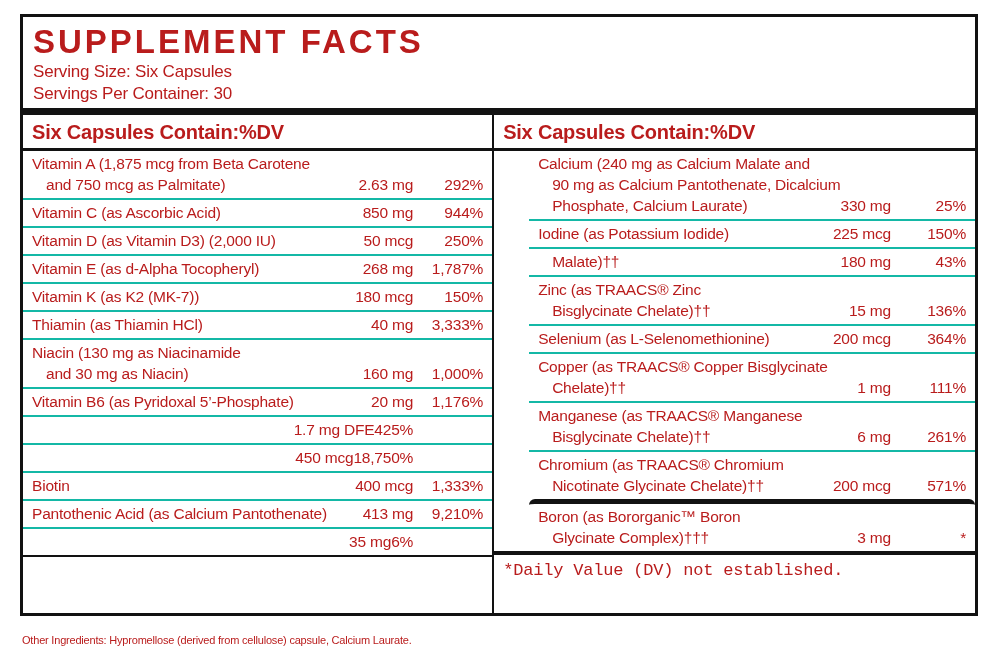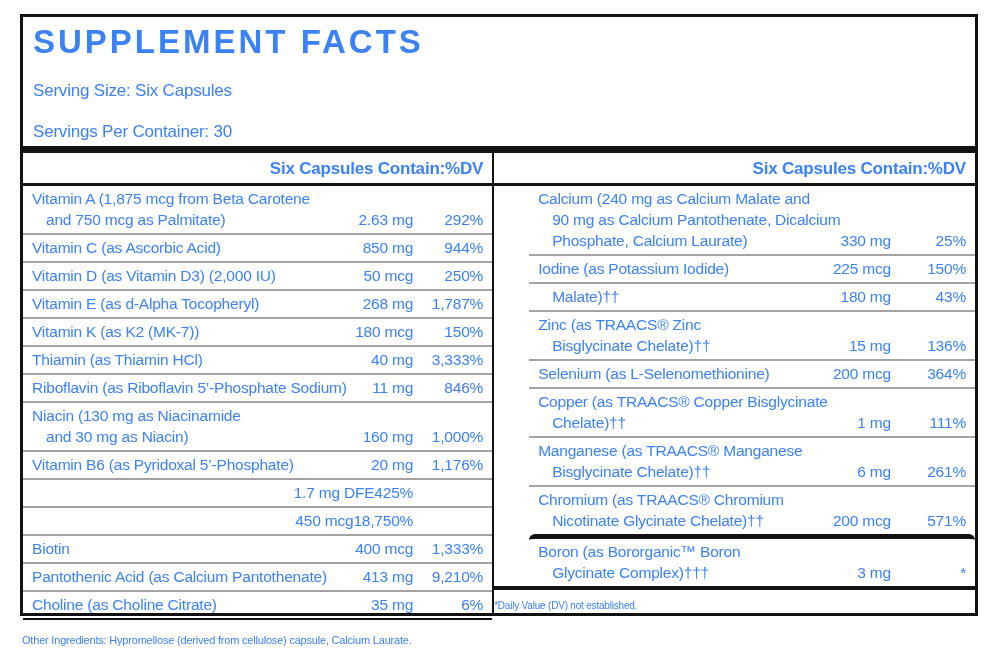--- a/index.html
+++ b/index.html
@@ -1,45 +1,45 @@
 <!DOCTYPE html>
 <html><head>
 <meta charset="utf-8">
 <style>
   html,body{margin:0;padding:0;background:#fff;}
-  .page{position:relative;width:1000px;height:662px;background:#fff;color:#3b82f6;
+  .page{position:relative;width:1000px;height:662px;background:#fff;color:#b91c1c;
         font-family:"Liberation Sans",sans-serif;overflow:hidden;}
   .box{position:absolute;left:20px;top:14px;width:958px;height:602px;
        border:3px solid #121212;display:flex;flex-direction:column;box-sizing:border-box;}
   .head{padding:6px 10px 0 10px;}
   .title{font-size:33px;font-weight:bold;letter-spacing:3px;line-height:38px;white-space:nowrap;}
-  .serving{font-size:17px;line-height:22px;letter-spacing:-0.2px;margin-top:19px;}
+  .serving{font-size:17px;line-height:22px;letter-spacing:-0.2px;}
   .topbar{height:7px;background:#121212;margin-top:3px;}
   .cols{flex:1;display:flex;align-items:stretch;min-height:0;}
   .col{display:flex;flex-direction:column;box-sizing:border-box;}
   .col-left{width:483px;}
   .col-right{flex:1;}
   .vdivider{width:2px;background:#121212;}
-  .col-header{display:flex;justify-content:flex-end;align-items:flex-end;
-      font-weight:bold;font-size:17px;letter-spacing:-0.2px;padding:6px 9px 4px 9px;
+  .col-header{display:flex;justify-content:flex-start;align-items:flex-end;
+      font-weight:bold;font-size:20px;letter-spacing:-0.2px;padding:6px 9px 4px 9px;
       border-bottom:3px solid #121212;}
   .rows{display:flex;flex-direction:column;}
   .row{display:grid;align-items:end;
        padding:2px 9px 3px 9px;font-size:15.5px;line-height:21px;letter-spacing:-0.2px;}
   .col-left  .row{grid-template-columns:1fr max-content 70px;}
   .col-right .row{grid-template-columns:1fr max-content 75px;margin-left:35px;}
-  .row:not(:first-child){border-top:2px solid #a3a3a3;}
+  .row:not(:first-child){border-top:2px solid #14b8a6;}
   .row.thick-top{border-top:5px solid #121212;border-radius:6px;}
   .col-left .rows .row:last-child{border-bottom:2px solid #121212;}
   .name > div{white-space:nowrap;}
   .name > div.wrap{padding-left:14px;}
   .amount{text-align:right;white-space:nowrap;}
   .dv{text-align:right;white-space:nowrap;}
-  .footnote{border-top:4px solid #121212;padding:5px 0;font-size:10px;
-            line-height:21px;letter-spacing:-0.2px;}
+  .footnote{border-top:4px solid #121212;padding:5px 9px;font-size:17px;
+            line-height:21px;letter-spacing:-0.2px;font-family:Liberation Mono, monospace;}
   .other{position:absolute;left:22px;top:634px;font-size:11px;letter-spacing:-0.2px;}
 </style>
 </head>
 <body>
 
 <div class="page">
   <div class="box">
     <div class="head">
       <div class="title">SUPPLEMENT FACTS</div>
       <div class="serving">Serving Size: Six Capsules</div>
@@ -92,27 +92,20 @@
             </div>
             <div class="row">
               <div class="name">
                 <div>Thiamin (as Thiamin HCl)</div>
               </div>
               <div class="amount">40 mg</div>
               <div class="dv">3,333%</div>
             </div>
             <div class="row">
               <div class="name">
-                <div>Riboflavin (as Riboflavin 5’-Phosphate Sodium)</div>
-              </div>
-              <div class="amount">11 mg</div>
-              <div class="dv">846%</div>
-            </div>
-            <div class="row">
-              <div class="name">
                 <div>Niacin (130 mg as Niacinamide</div>
                 <div class="wrap">and 30 mg as Niacin)</div>
               </div>
               <div class="amount">160 mg</div>
               <div class="dv">1,000%</div>
             </div>
             <div class="row">
               <div class="name">
                 <div>Vitamin B6 (as Pyridoxal 5’-Phosphate)</div>
               </div>
@@ -135,23 +128,20 @@
               <div class="dv">1,333%</div>
             </div>
             <div class="row">
               <div class="name">
                 <div>Pantothenic Acid (as Calcium Pantothenate)</div>
               </div>
               <div class="amount">413 mg</div>
               <div class="dv">9,210%</div>
             </div>
             <div class="row">
-              <div class="name">
-                <div>Choline (as Choline Citrate)</div>
-              </div>
               <div class="amount">35 mg</div>
               <div class="dv">6%</div>
             </div>
           </div>
       </div>
 
       <div class="vdivider"></div>
 
       <div class="col col-right">
         <div class="col-header">

